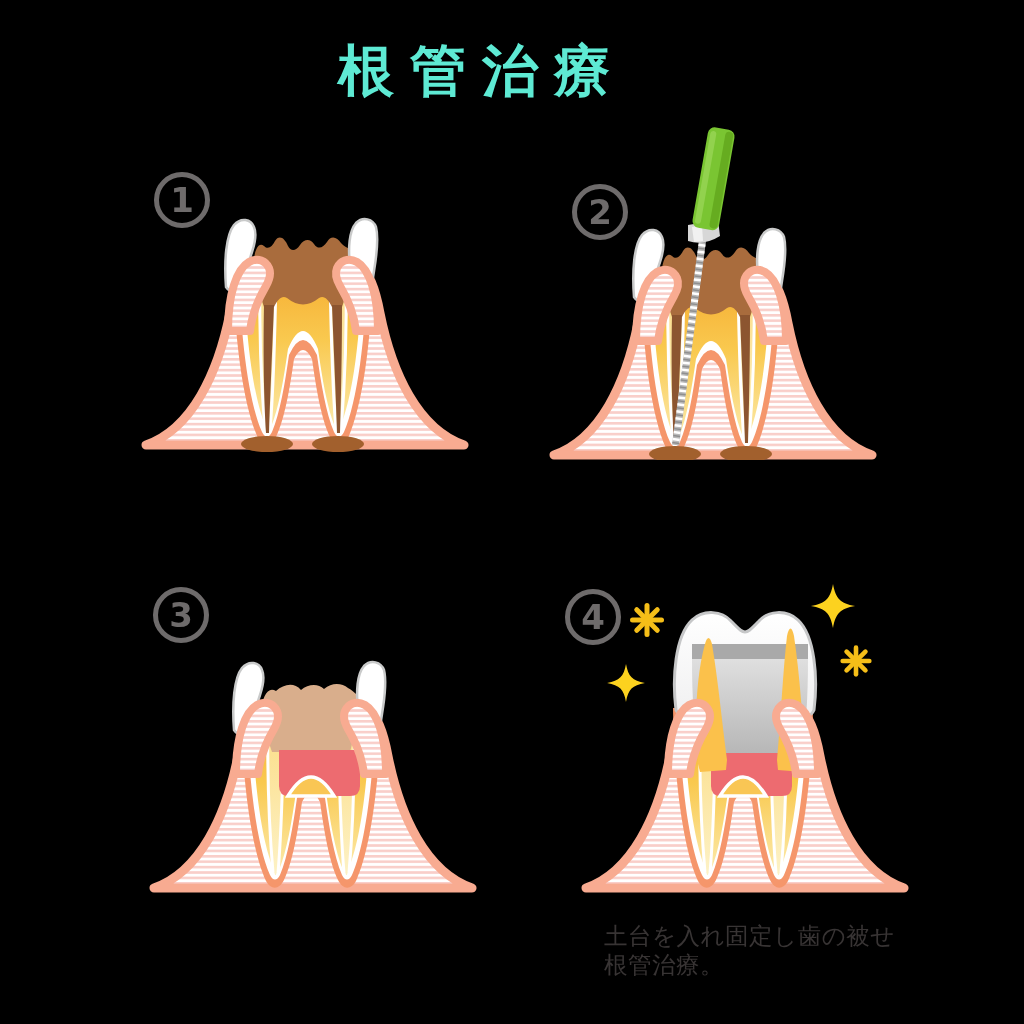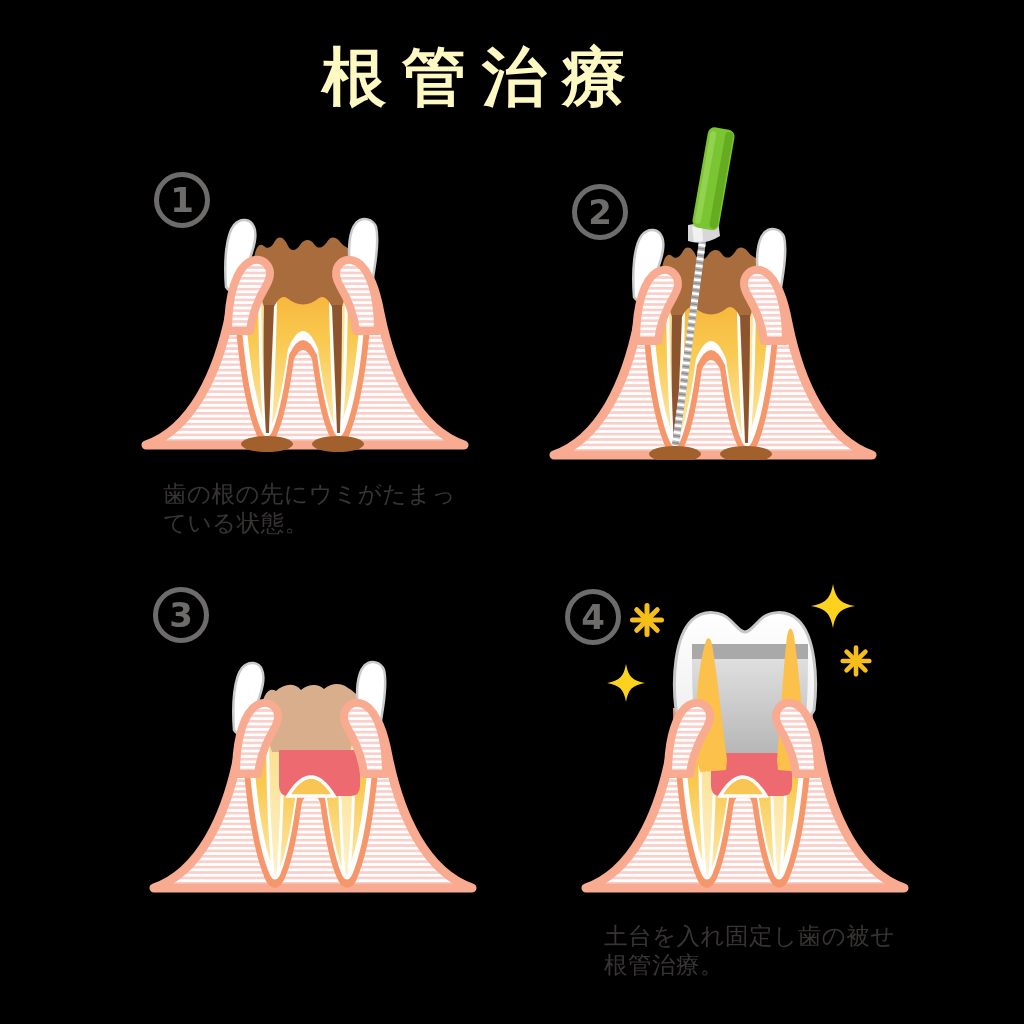--- a/index.html
+++ b/index.html
@@ -2,21 +2,21 @@
 <html><head>
 <meta charset="utf-8">
 <style>
   html,body{margin:0;padding:0;background:#000;}
   #stage{
     position:relative;width:1024px;height:1024px;background:#000;overflow:hidden;
     font-family:"DejaVu Sans","Liberation Sans",sans-serif;
   }
   .title{
     position:absolute;top:34px;left:0;width:100%;padding-right:60px;box-sizing:border-box;
-    text-align:center;font-size:64px;font-weight:bold;color:#fef9c3;letter-spacing:16px;
+    text-align:center;font-size:56px;font-weight:bold;color:#5eead4;letter-spacing:16px;
   }
   .badge{
     position:absolute;width:56px;height:56px;box-sizing:border-box;
     border:5px solid #6E6B6B;border-radius:50%;color:#6E6B6B;
     display:flex;align-items:center;justify-content:center;
     font-size:34px;font-weight:bold;line-height:1;
   }
   .panel-svg{position:absolute;width:330px;height:345px;}
   .caption{
     position:absolute;color:#383434;font-size:23.5px;line-height:28.5px;
@@ -156,22 +156,18 @@
     <path d="M197,202 C201,158 203,112 207,78 C209,68 212,68 214,78 C220,118 223,168 226,206 L224,214 L198,212 Z" fill="#FBC14B"></path>
     <use href="#def-papillae"></use>
     <g>
       <use href="#def-asterisk" transform="translate(67,62)"></use>
       <use href="#def-asterisk" transform="translate(276,103) scale(0.92)"></use>
       <use href="#def-diamond" transform="translate(46,125) scale(0.9)"></use>
       <use href="#def-diamond" transform="translate(253,48) scale(1.05)"></use>
     </g>
   </svg>
 
-  <div class="caption" style="left:163px;top:480px;">
-    <div>歯の根の先にウミがたまっ</div>
-    <div>ている状態。</div>
-  </div>
   <div class="caption" style="left:604px;top:922px;">
     <div>土台を入れ固定し歯の被せ</div>
     <div>根管治療。</div>
   </div>
 
 </div>
 
 </body></html>

